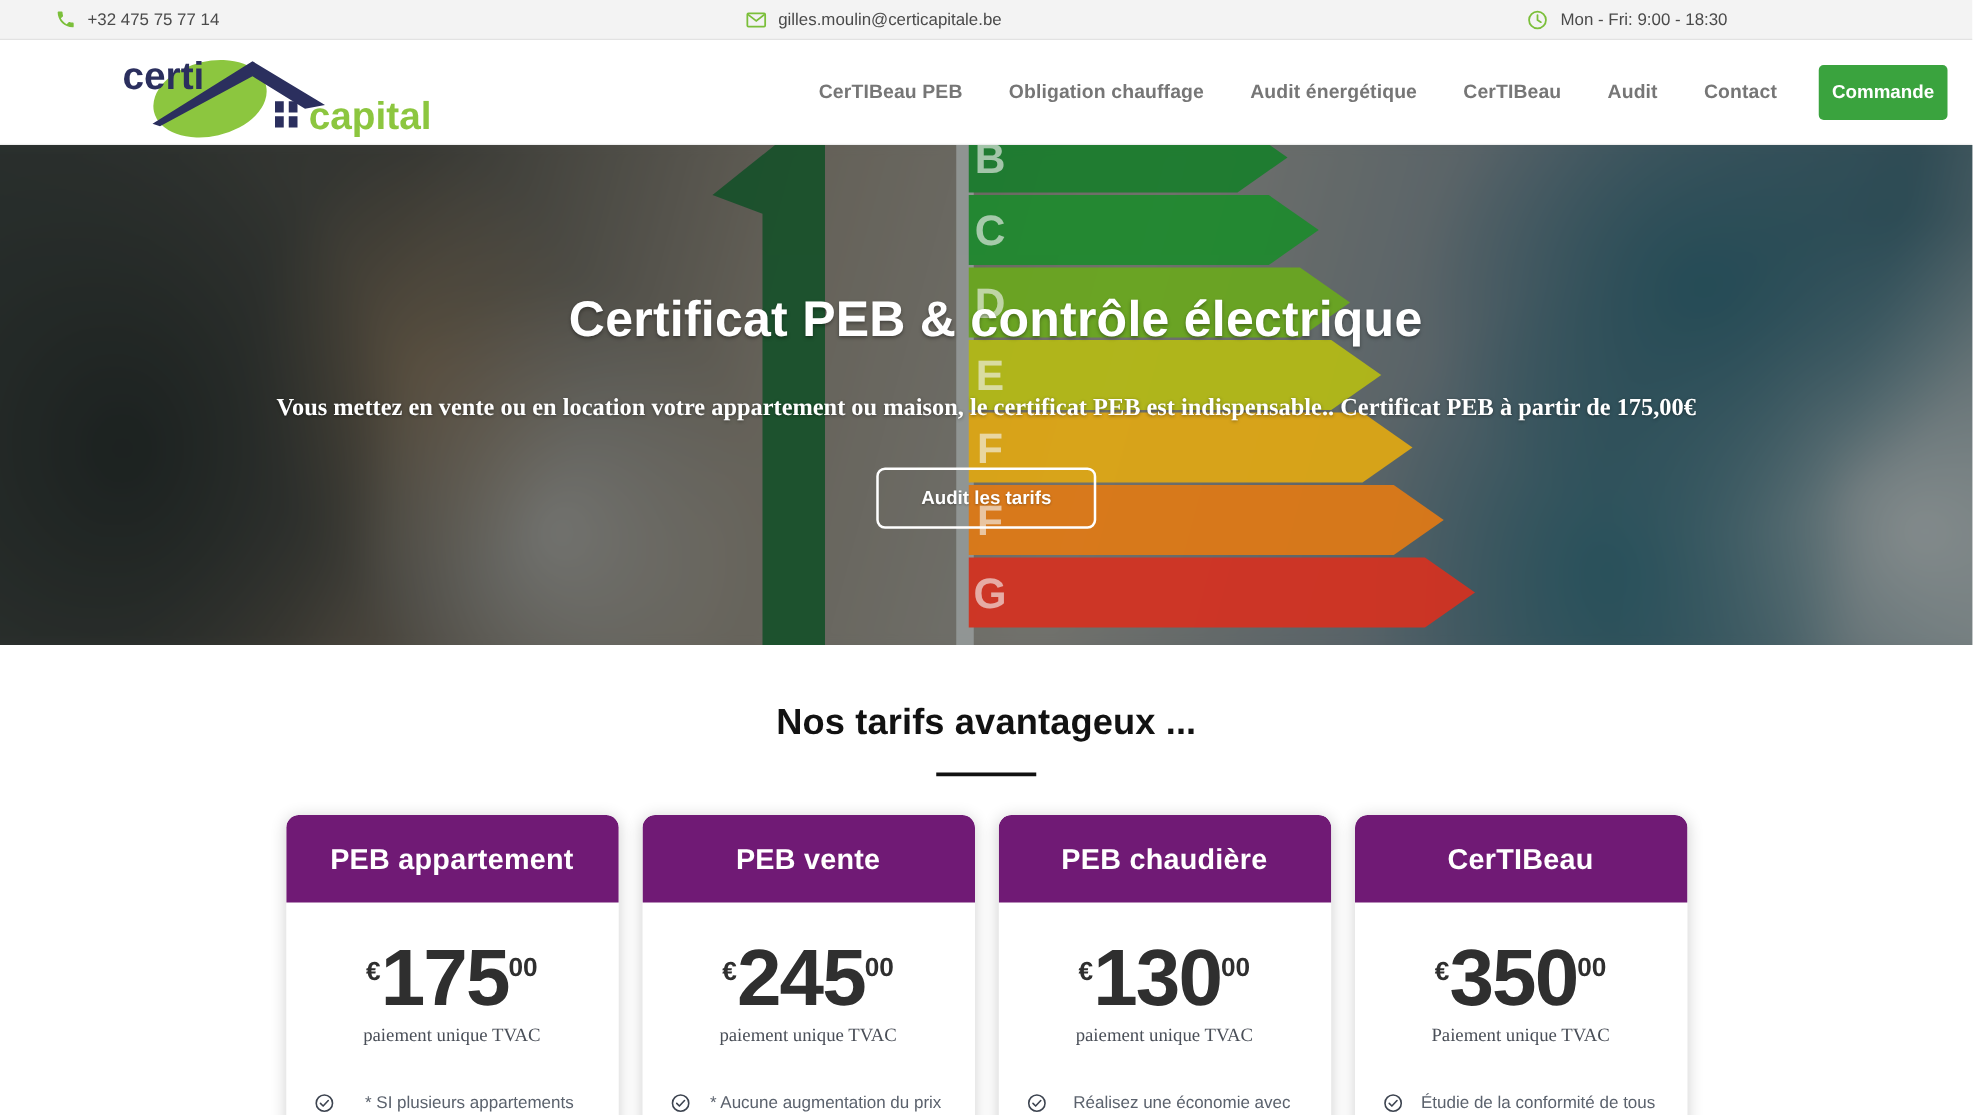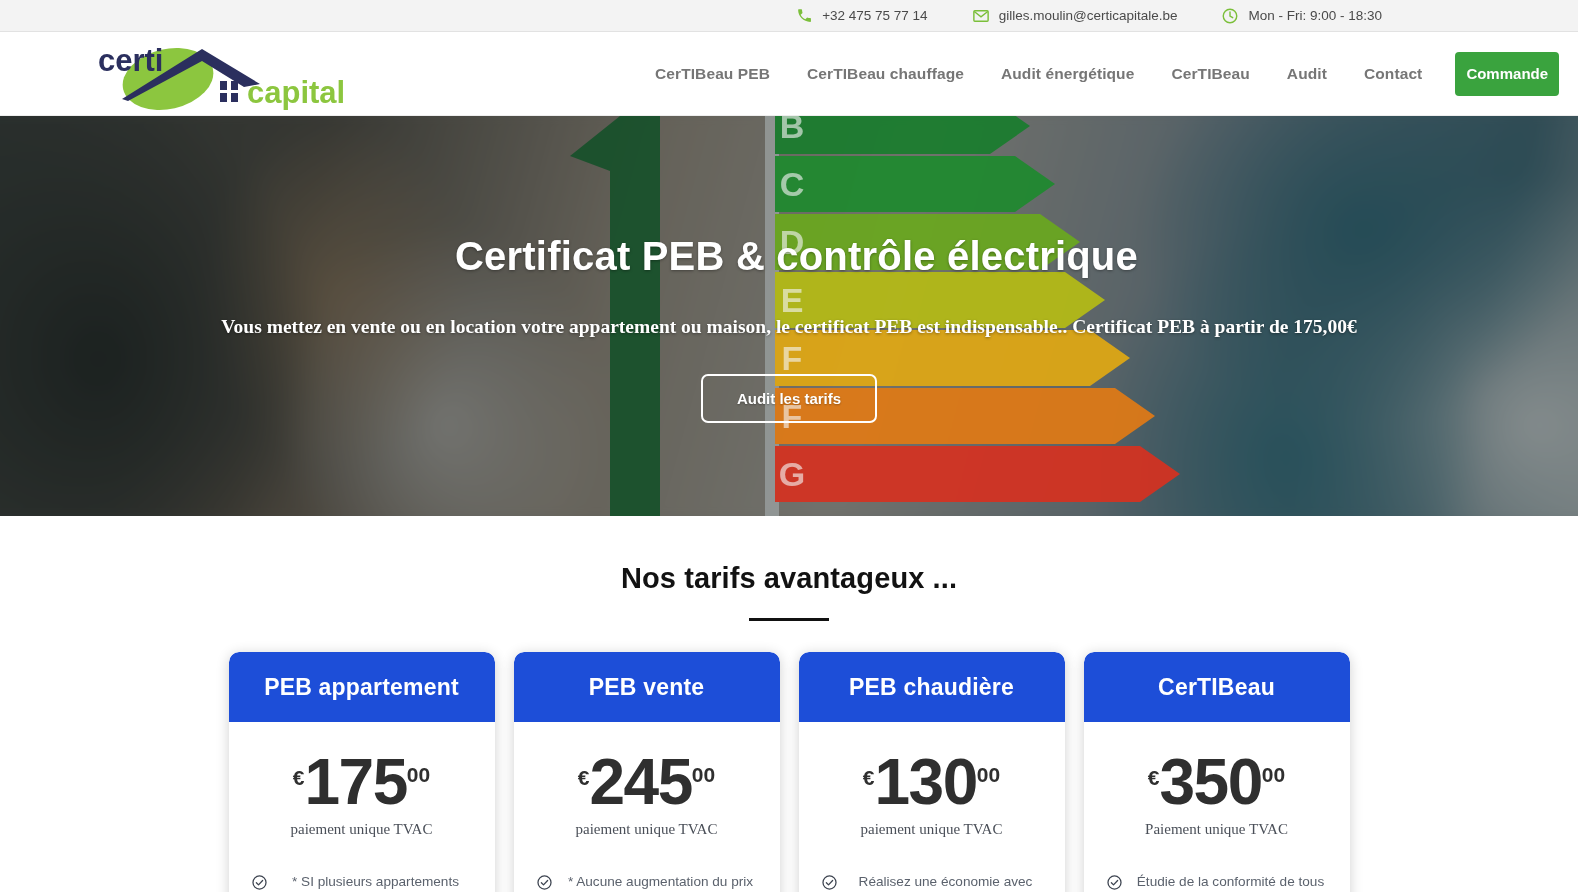--- a/index.html
+++ b/index.html
@@ -11,21 +11,21 @@
     font-family: "Liberation Sans", sans-serif;
   }
 
   
   .topbar {
     height: 32px;
     background: #f3f3f3;
     border-bottom: 1px solid #e2e2e2;
     display: flex;
     align-items: center;
-    justify-content: flex-end;
+    justify-content: space-between;
     padding-right: 196px;
     gap: 0;
   }
   .topbar-item {
     display: flex;
     align-items: center;
     gap: 9px;
     margin-left: 44px;
     font-size: 13.5px;
     color: #4a4a4a;
@@ -176,21 +176,21 @@
     margin-top: 31px;
   }
   .card {
     width: 266px;
     background: #ffffff;
     border-radius: 10px 10px 6px 6px;
     box-shadow: 0 2px 13px rgba(0,0,0,.19);
     overflow: hidden;
   }
   .card-head {
-    background: #1d4ed8;
+    background: #701a75;
     height: 70px;
     display: flex;
     align-items: center;
     justify-content: center;
     border-radius: 10px 10px 0 0;
   }
   .card-head-title {
     color: #ffffff;
     font-size: 23px;
     font-weight: bold;
@@ -289,21 +289,21 @@
       <rect x="147" y="44" width="7" height="9" fill="#2b2f5e"></rect>
       <rect x="136" y="56" width="7" height="9" fill="#2b2f5e"></rect>
       <rect x="147" y="56" width="7" height="9" fill="#2b2f5e"></rect>
 
       <text x="163" y="66" font-family="Liberation Sans, sans-serif" font-size="31" font-weight="bold" fill="#8cc63f">capitale</text>
     </svg>
   </div>
 
   <nav class="nav">
     <span class="nav-item">CerTIBeau PEB</span>
-    <span class="nav-item">CerTIBeau chauffage</span>
+    <span class="nav-item">Obligation chauffage</span>
     <span class="nav-item">Audit énergétique</span>
     <span class="nav-item">CerTIBeau</span>
     <span class="nav-item">Audit</span>
     <span class="nav-item">Contact</span>
     <button class="cta-order">Commande</button>
   </nav>
 </div>
 
 <div class="hero">
   <div class="hero-photo"></div>

